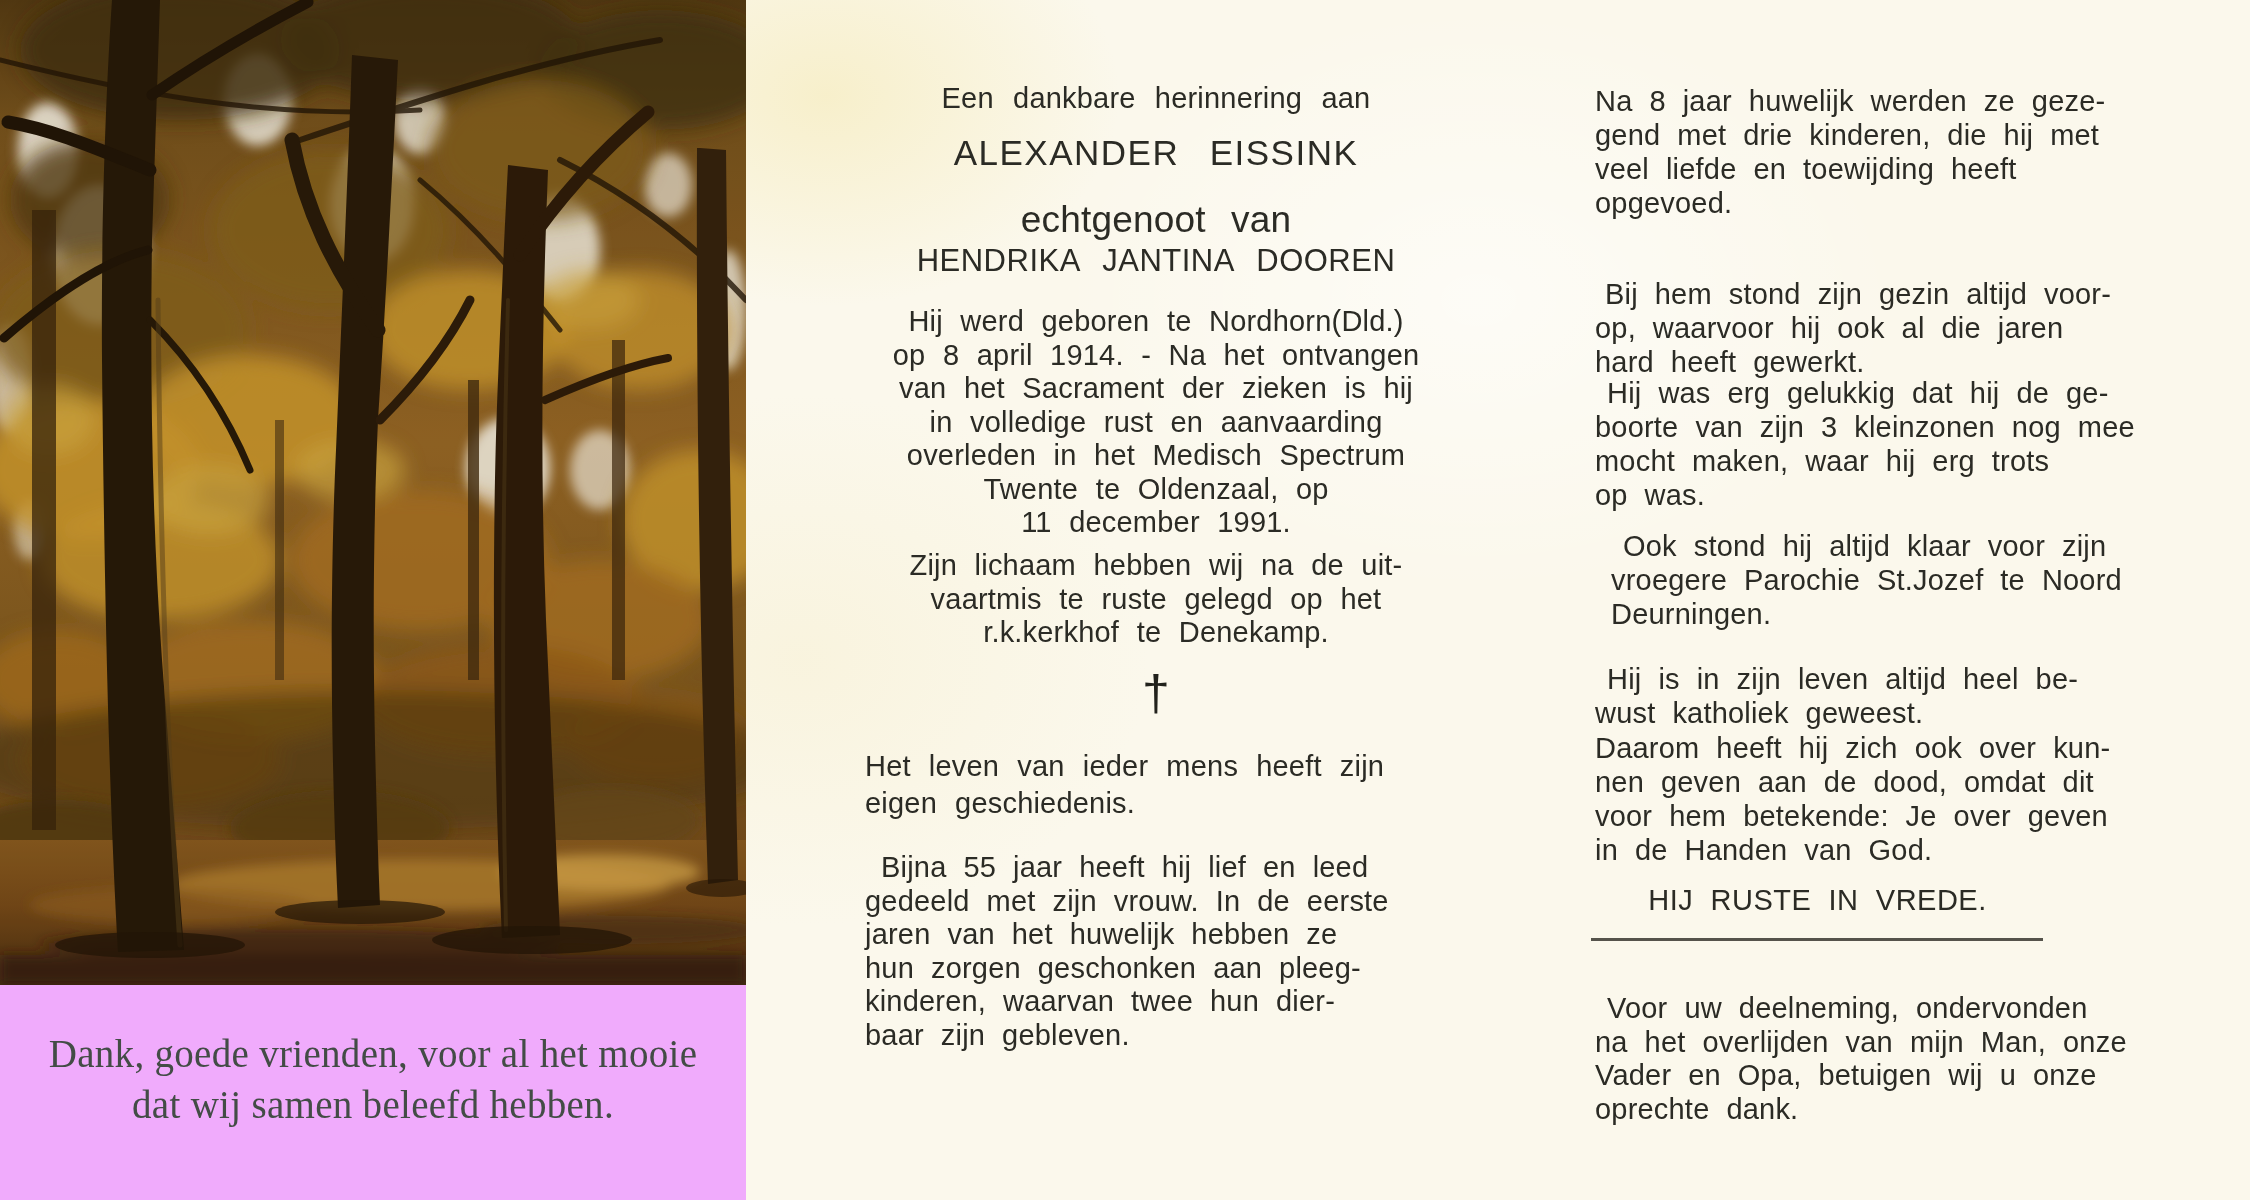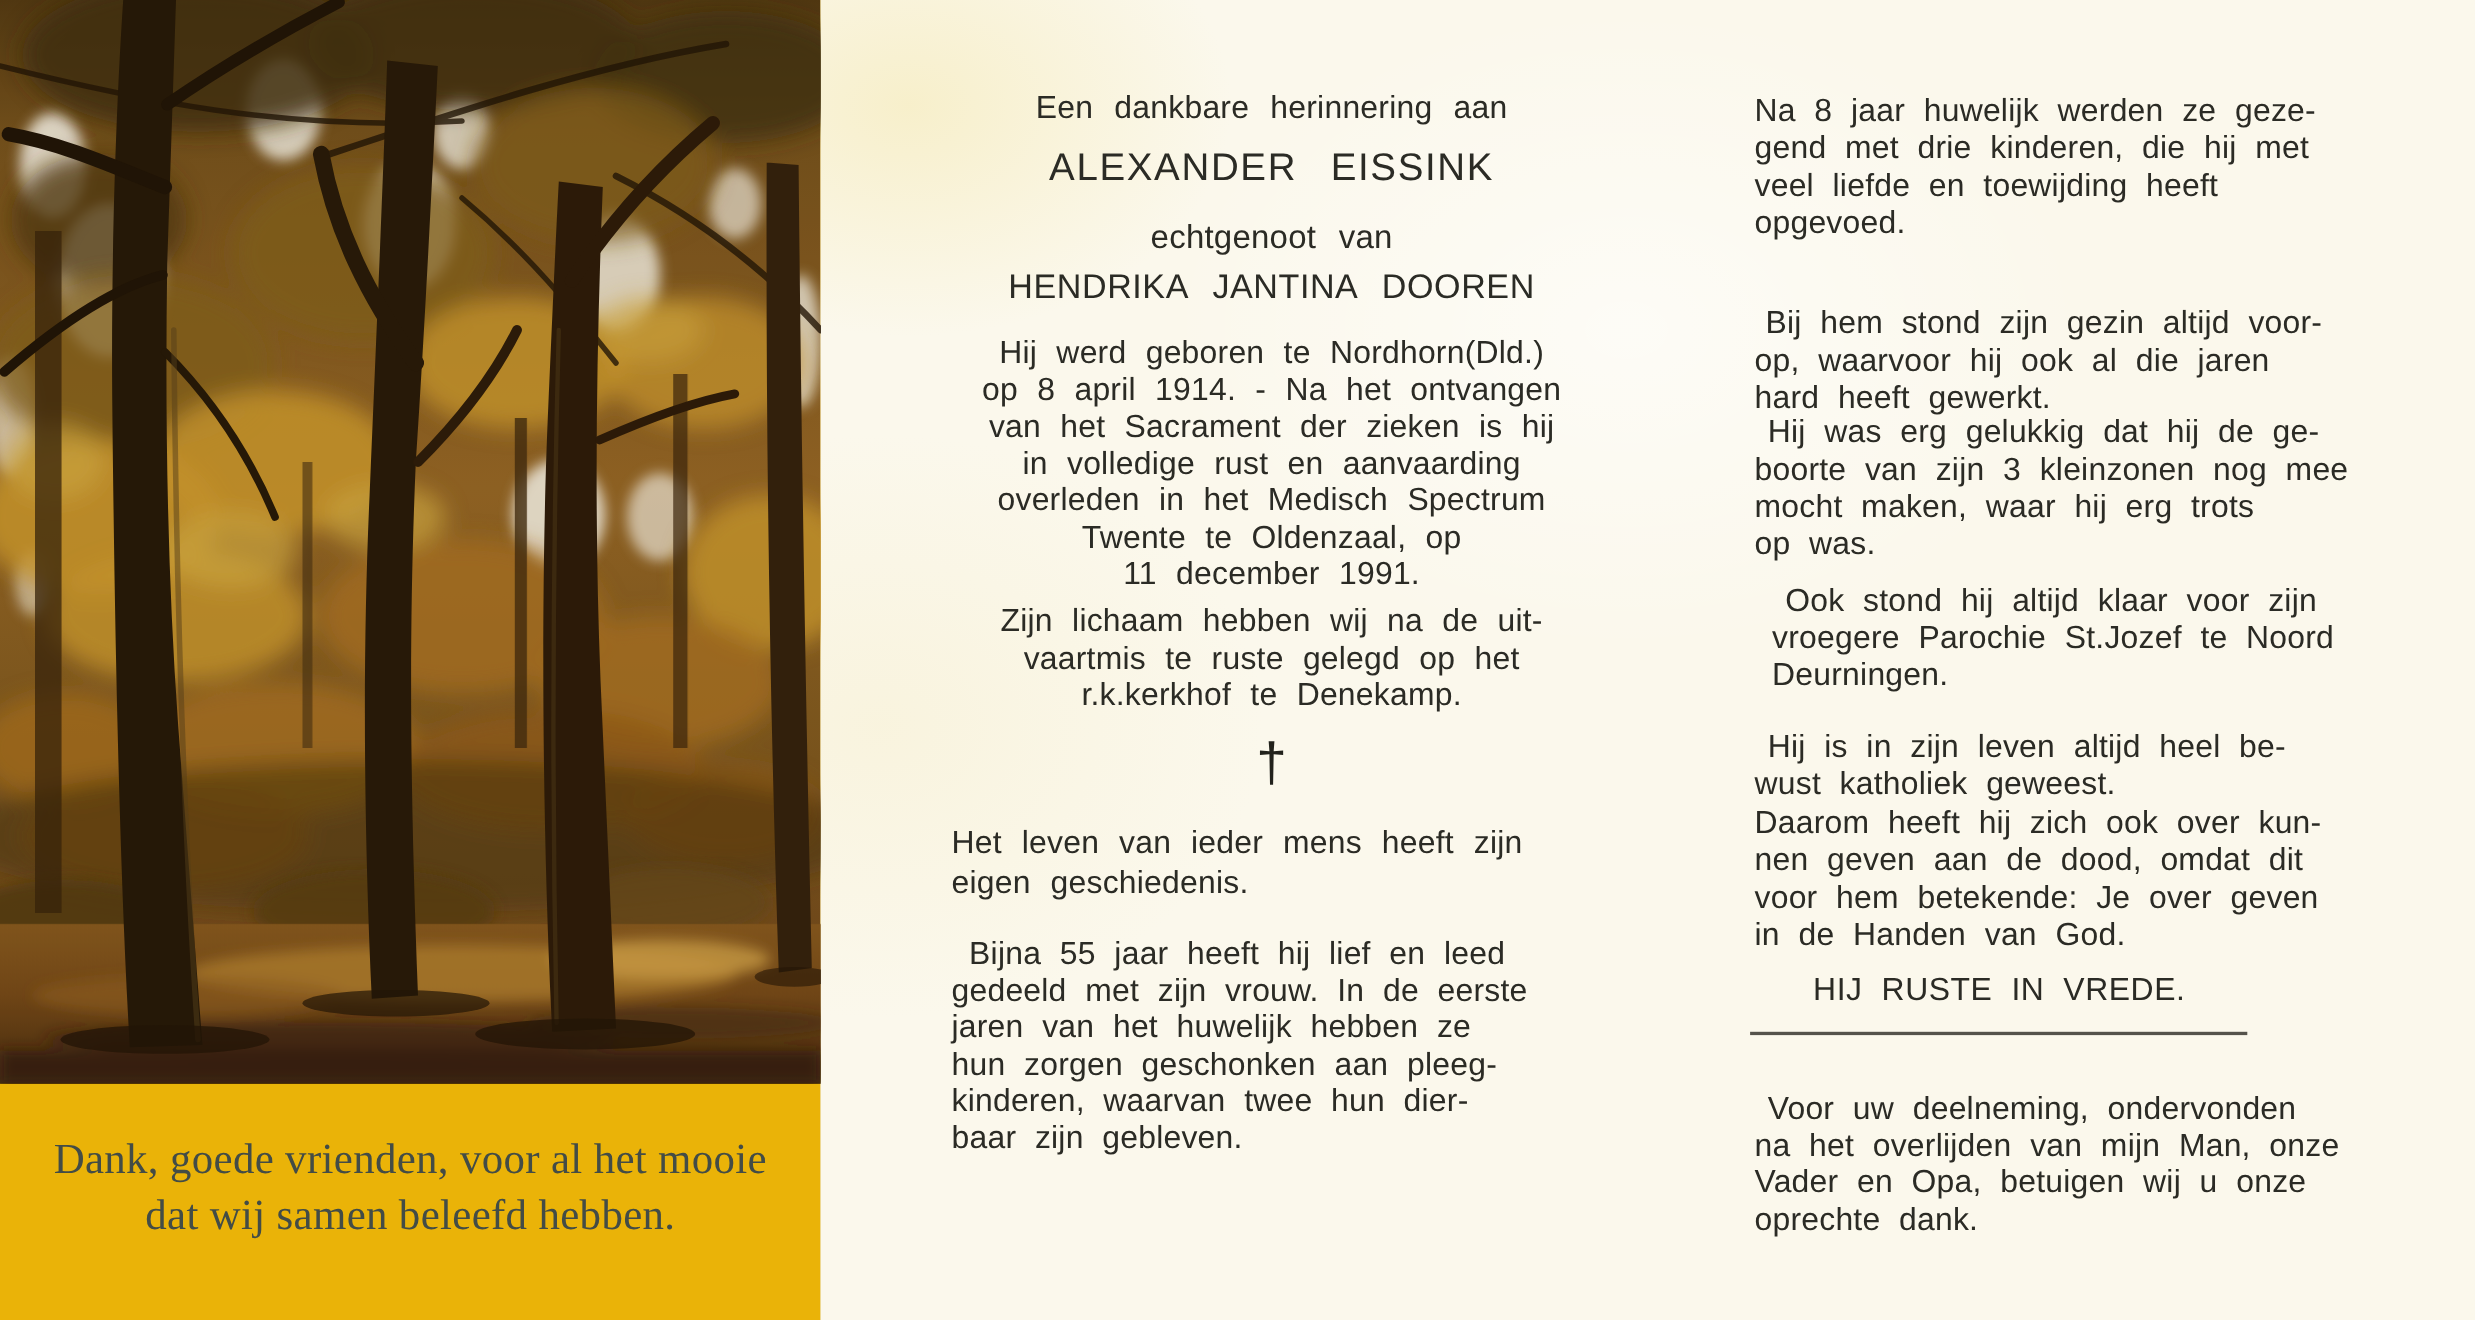--- a/index.html
+++ b/index.html
@@ -1,39 +1,39 @@
 <!DOCTYPE html>
 <html><head>
 <meta charset="utf-8">
 <style>
   html,body{margin:0;padding:0;background:#fbf8ec;}
   .scene{position:relative;width:2250px;height:1200px;overflow:hidden;background:#fbf8ec;}
 
   
-  .left-card{position:absolute;left:0;top:0;width:746px;height:1200px;background:#eab308;border-right:2px solid #e3e0d6;}
+  .left-card{position:absolute;left:0;top:0;width:746px;height:1200px;background:#f0abfc;border-right:2px solid #e3e0d6;}
   .photo{position:absolute;left:0;top:0;width:746px;height:985px;display:block;}
   .caption{position:absolute;left:0;top:1028px;width:100%;text-align:center;
     font-family:"Liberation Serif",serif;font-size:39px;line-height:51px;color:#434c46;
     white-space:pre-line;letter-spacing:.3px;}
 
   
   .sheet{position:absolute;left:746px;top:0;width:1332px;height:1200px;background:
     radial-gradient(420px 300px at 6% 8%, rgba(244,232,176,.55), rgba(244,232,176,0) 70%),
     radial-gradient(500px 380px at 4% 55%, rgba(246,238,205,.45), rgba(246,238,205,0) 70%),
     radial-gradient(600px 420px at 55% 25%, rgba(255,255,255,.55), rgba(255,255,255,0) 70%),
     #fbf8ec;}
 
   .txt{position:absolute;font-family:"Liberation Sans",sans-serif;color:#2b2b25;
     white-space:pre-line;word-spacing:.3em;letter-spacing:.2px;}
 
   
   .mid{left:119px;width:582px;}
   .m-intro{top:82px;font-size:29px;text-align:center;word-spacing:.38em;}
   .m-name{top:133px;font-size:35px;text-align:center;letter-spacing:1.5px;word-spacing:.55em;}
-  .m-rel{top:199px;font-size:30px;text-align:center;word-spacing:.4em;}
+  .m-rel{top:199px;font-size:37px;text-align:center;word-spacing:.4em;}
   .m-spouse{top:243px;font-size:31px;text-align:center;letter-spacing:.5px;word-spacing:.45em;}
   .m-birth{top:305px;font-size:29px;line-height:33.5px;text-align:center;word-spacing:.32em;}
   .m-burial{top:549px;font-size:29px;line-height:33.5px;text-align:center;word-spacing:.32em;}
   .m-cross{top:664px;font-size:50px;text-align:center;word-spacing:0;color:#22221c;}
   .m-life{top:748px;font-size:29px;line-height:36.5px;word-spacing:.34em;}
   .m-marr{top:851px;font-size:29px;line-height:33.5px;text-indent:16px;}
 
   
   .rgt{left:849px;width:578px;}
   .r-child{top:84px;font-size:29px;line-height:34px;}

